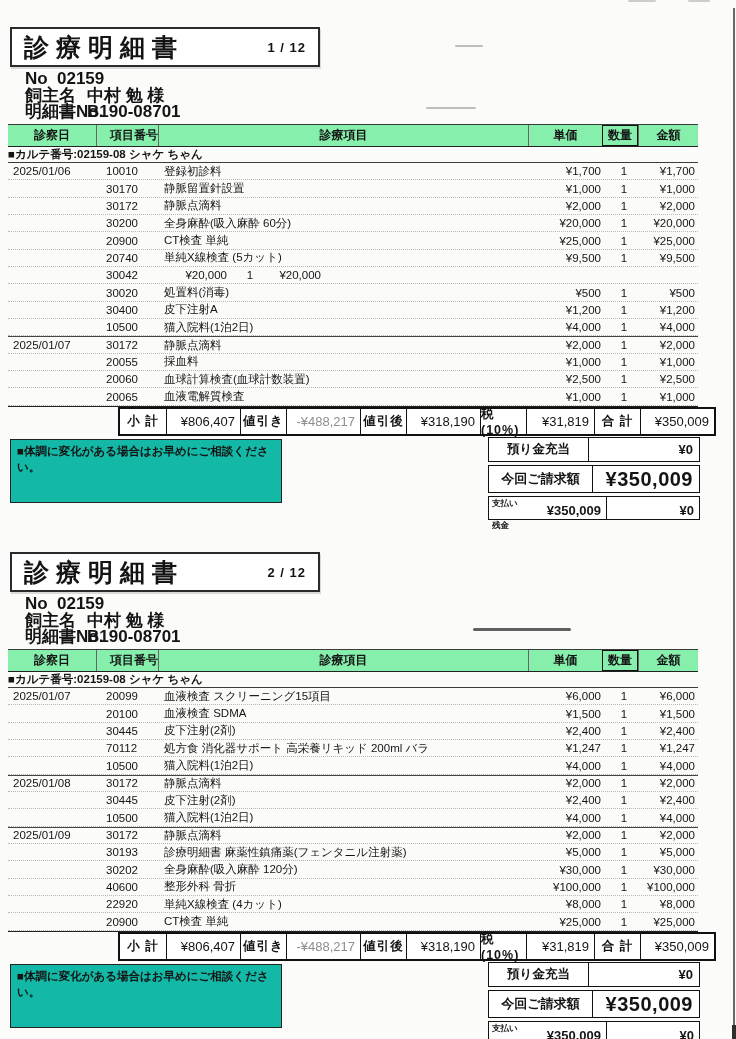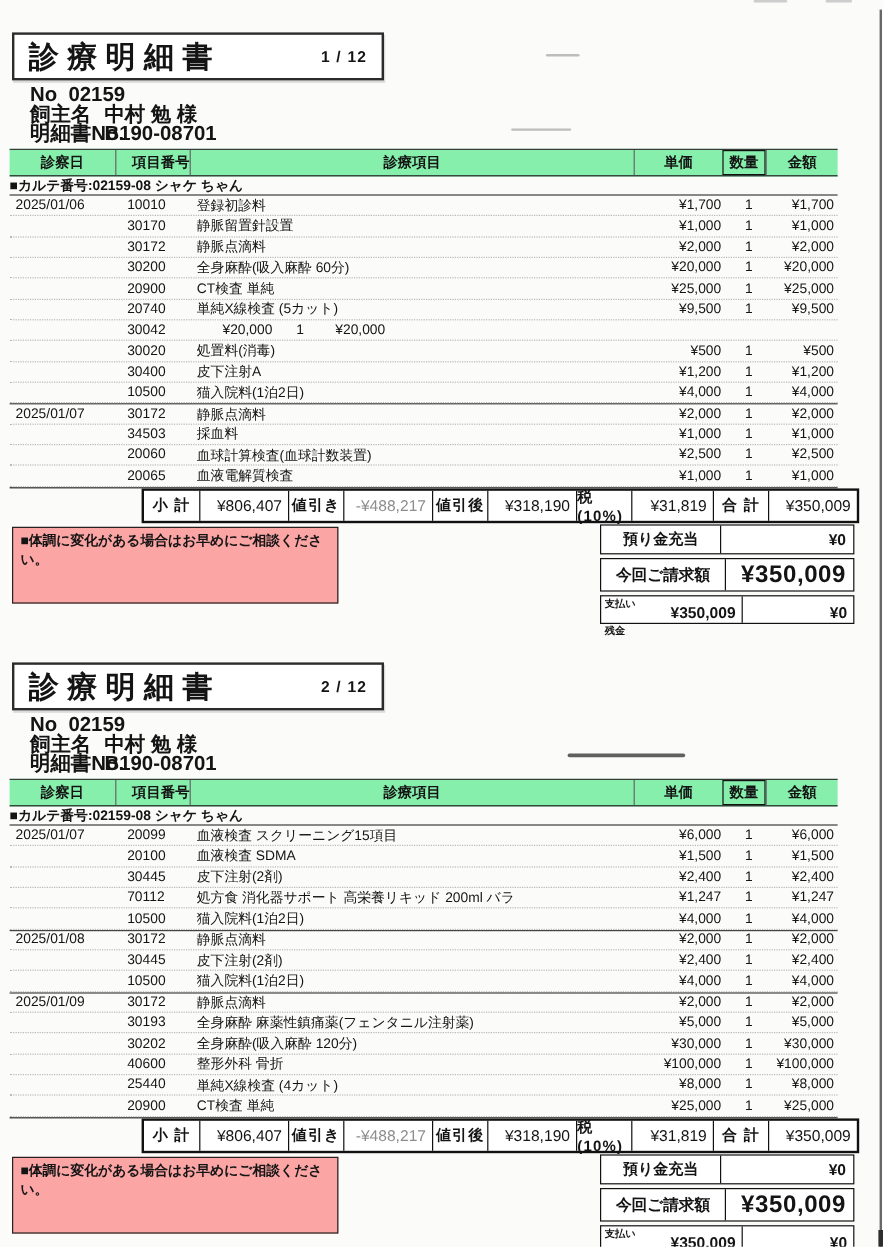--- a/index.html
+++ b/index.html
@@ -79,26 +79,26 @@
   .tcell.lab{justify-content:center;font-weight:bold;letter-spacing:1px;}
   .tcell.val{justify-content:flex-end;padding-right:5px;font-size:13px;}
   .w-lab{width:46px;}
   .w-val{width:74px;}
   .w-val-s{width:68px;}
   .gray{color:#8d8d8d;}
 
   
   .note-box{
     position:absolute;left:10px;top:439px;width:272px;height:64px;
-    border:1.6px solid #222;background:#fca5a5;box-sizing:border-box;
+    border:1.6px solid #222;background:#14b8a6;box-sizing:border-box;
     padding:3px 6px;font-size:11.5px;font-weight:bold;line-height:1.4;
   }
 
   
-  .payment{position:absolute;left:488px;top:437px;width:212px;margin-left:12px;}
+  .payment{position:absolute;left:488px;top:437px;width:212px;}
   .pay-row{border:1.6px solid #111;background:#fff;box-sizing:border-box;display:flex;margin-bottom:3px;}
   .pay-row1{height:25px;}
   .pay-row2{height:28px;}
   .pay-row3{height:24px;margin-bottom:0;flex-direction:column;}
   .pay-label{display:flex;align-items:center;justify-content:center;font-weight:bold;box-sizing:border-box;border-right:1.5px solid #111;}
   .pay-row1 .pay-label{width:100px;font-size:12.5px;}
   .pay-row2 .pay-label{width:104px;font-size:13px;}
   .pay-value{flex:1;display:flex;align-items:center;justify-content:flex-end;padding-right:6px;font-weight:bold;}
   .pay-row1 .pay-value{font-size:13px;}
   .pay-row2 .pay-value{font-size:20px;letter-spacing:.5px;}
@@ -234,21 +234,21 @@
         <div class="trow group">
           <div class="c date">2025/01/07</div>
           <div class="c code">30172</div>
           <div class="c item">静脈点滴料</div>
           <div class="c unit">¥2,000</div>
           <div class="c qty">1</div>
           <div class="c amount">¥2,000</div>
         </div>
         <div class="trow">
           <div class="c date"></div>
-          <div class="c code">34503</div>
+          <div class="c code">20055</div>
           <div class="c item">採血料</div>
           <div class="c unit">¥1,000</div>
           <div class="c qty">1</div>
           <div class="c amount">¥1,000</div>
         </div>
         <div class="trow">
           <div class="c date"></div>
           <div class="c code">20060</div>
           <div class="c item">血球計算検査(血球計数装置)</div>
           <div class="c unit">¥2,500</div>
@@ -402,21 +402,21 @@
           <div class="c date">2025/01/09</div>
           <div class="c code">30172</div>
           <div class="c item">静脈点滴料</div>
           <div class="c unit">¥2,000</div>
           <div class="c qty">1</div>
           <div class="c amount">¥2,000</div>
         </div>
         <div class="trow">
           <div class="c date"></div>
           <div class="c code">30193</div>
-          <div class="c item">全身麻酔 麻薬性鎮痛薬(フェンタニル注射薬)</div>
+          <div class="c item">診療明細書 麻薬性鎮痛薬(フェンタニル注射薬)</div>
           <div class="c unit">¥5,000</div>
           <div class="c qty">1</div>
           <div class="c amount">¥5,000</div>
         </div>
         <div class="trow">
           <div class="c date"></div>
           <div class="c code">30202</div>
           <div class="c item">全身麻酔(吸入麻酔 120分)</div>
           <div class="c unit">¥30,000</div>
           <div class="c qty">1</div>
@@ -425,21 +425,21 @@
         <div class="trow">
           <div class="c date"></div>
           <div class="c code">40600</div>
           <div class="c item">整形外科 骨折</div>
           <div class="c unit">¥100,000</div>
           <div class="c qty">1</div>
           <div class="c amount">¥100,000</div>
         </div>
         <div class="trow">
           <div class="c date"></div>
-          <div class="c code">25440</div>
+          <div class="c code">22920</div>
           <div class="c item">単純X線検査 (4カット)</div>
           <div class="c unit">¥8,000</div>
           <div class="c qty">1</div>
           <div class="c amount">¥8,000</div>
         </div>
         <div class="trow">
           <div class="c date"></div>
           <div class="c code">20900</div>
           <div class="c item">CT検査 単純</div>
           <div class="c unit">¥25,000</div>

